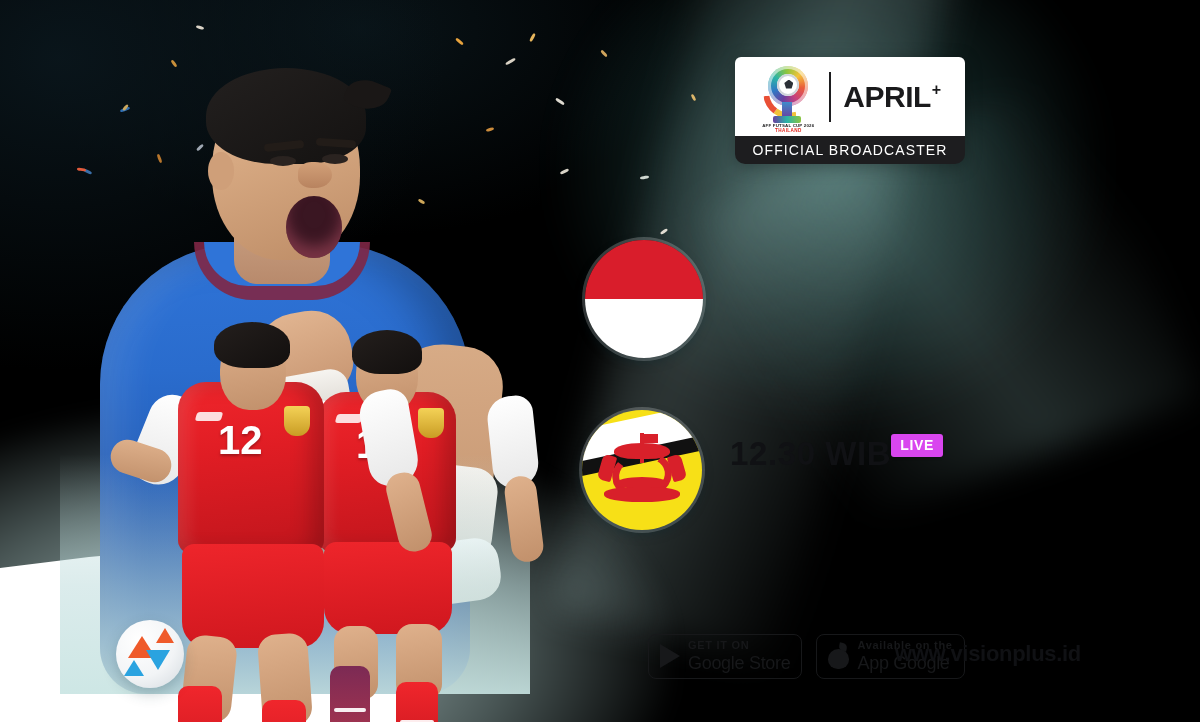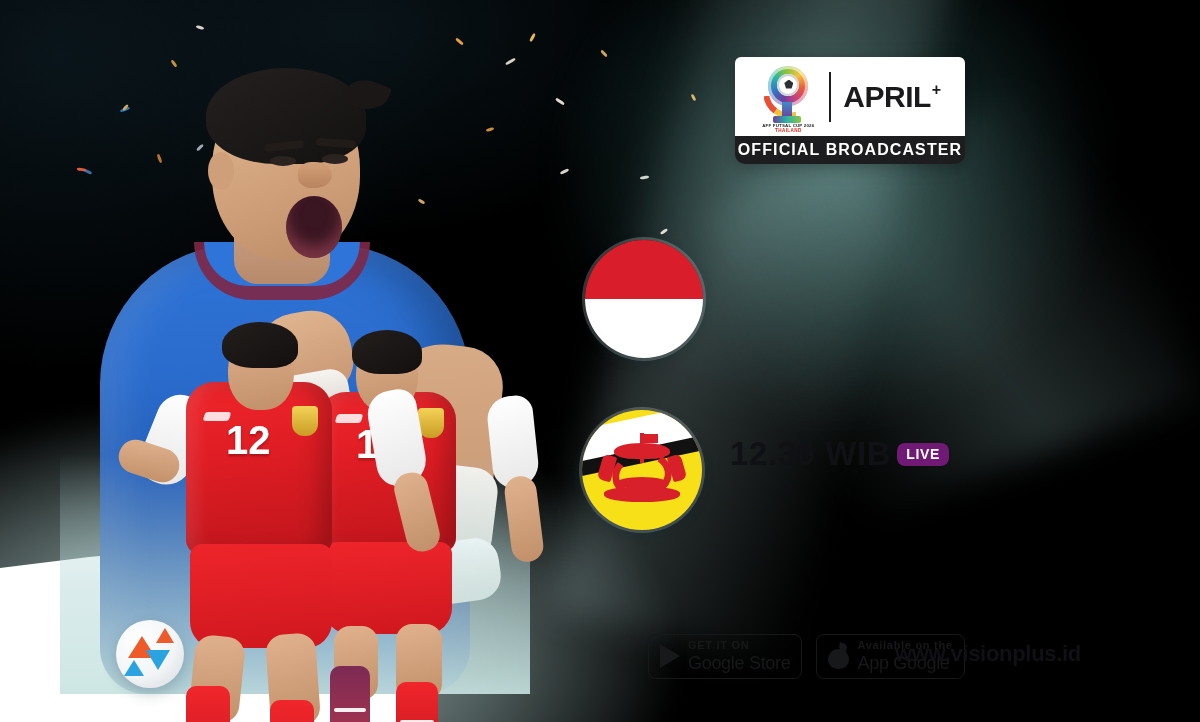--- a/index.html
+++ b/index.html
@@ -140,21 +140,21 @@
     color:rgba(212,176,86,.55); font-style:italic; letter-spacing:-6px;
   }
   .hero-fade{
     position:absolute; left:0; bottom:-10px; width:470px; height:240px;
     background:linear-gradient(180deg, rgba(190,220,220,0) 0%, rgba(190,220,220,.55) 55%, rgba(200,228,226,.9) 100%);
   }
 
   
   .p-shorts,.p-jersey,.p-head,.p-hair,.p-leg,.p-sock,.p-shoe,.p-arm{position:absolute;}
 
-  .p12{ left:164px; top:320px; width:250px; height:390px; }
+  .p12{ left:156px; top:320px; width:250px; height:390px; }
   .p14{ left:300px; top:330px; width:230px; height:378px; }
 
   .jersey{
     background:linear-gradient(172deg,#f0262c 0%,#e01d24 40%,#bf151c 100%);
     border-radius:28px 28px 14px 14px;
     box-shadow:inset -12px 0 22px rgba(0,0,0,.22), inset 10px 0 16px rgba(255,255,255,.10);
   }
   .sleeve-white{
     background:linear-gradient(170deg,#ffffff 0%,#e7e7e7 100%);
     border-radius:24px 18px 26px 22px;
@@ -199,21 +199,21 @@
   }
   .bc-top{
     height:79px; background:#fff; border-radius:6px 6px 0 0;
     display:flex; align-items:center; justify-content:center; gap:0;
   }
   .bc-bottom{
     height:28px; background:#1d1d1f; border-radius:0 0 10px 10px;
     display:flex; align-items:center; justify-content:center;
   }
   .bc-bottom span{
-    color:#fff; font-size:16px; font-weight:700; letter-spacing:1.1px;
+    color:#fff; font-size:14px; font-weight:400; letter-spacing:1.1px;
   }
   .bc-divider{ width:2px; height:50px; background:#1d1d1f; margin:0 12px; }
   .trophy{ position:relative; width:58px; height:66px; }
   .trophy .cup{
     position:absolute; left:9px; top:2px; width:40px; height:40px; border-radius:50%;
     background:conic-gradient(from 200deg,#6a3fa0,#2f79c4,#2bb3a8,#8bc53f,#f2c23a,#ea5b3a,#c7417e,#6a3fa0);
     box-shadow:inset 0 0 0 3px rgba(255,255,255,.55);
   }
   .trophy .ballc{
     position:absolute; left:18px; top:10px; width:22px; height:22px; border-radius:50%;
@@ -304,24 +304,24 @@
     font-size:40px; font-weight:700; font-style:italic; color:#f3232b;
     letter-spacing:-1px; line-height:1; padding-bottom:9px;
     transform:scaleX(.92);
   }
 
   
   #datetime{ position:absolute; left:730px; top:434px; }
   .dt-line{
     font-size:33px; font-weight:700; color:#101114; letter-spacing:.6px; line-height:1.22;
   }
-  #time-row{ display:flex; align-items:center; gap:6px; }
+  #time-row{ display:flex; align-items:flex-start; gap:0; }
   #live-badge{
-    background:#701a75; color:#fff; font-size:14px; font-weight:700;
-    padding:3px 9px 4px; border-radius:8px; letter-spacing:.6px;
+    background:#d946ef; color:#fff; font-size:14px; font-weight:700;
+    padding:3px 9px 4px; border-radius:3px; letter-spacing:.6px;
     box-shadow:0 1px 3px rgba(0,0,0,.2);
   }
 
   
   #tagline{
     position:absolute; left:583px; top:570px;
     font-size:25px; font-weight:700; color:#101114; letter-spacing:-.2px;
   }
 
   

